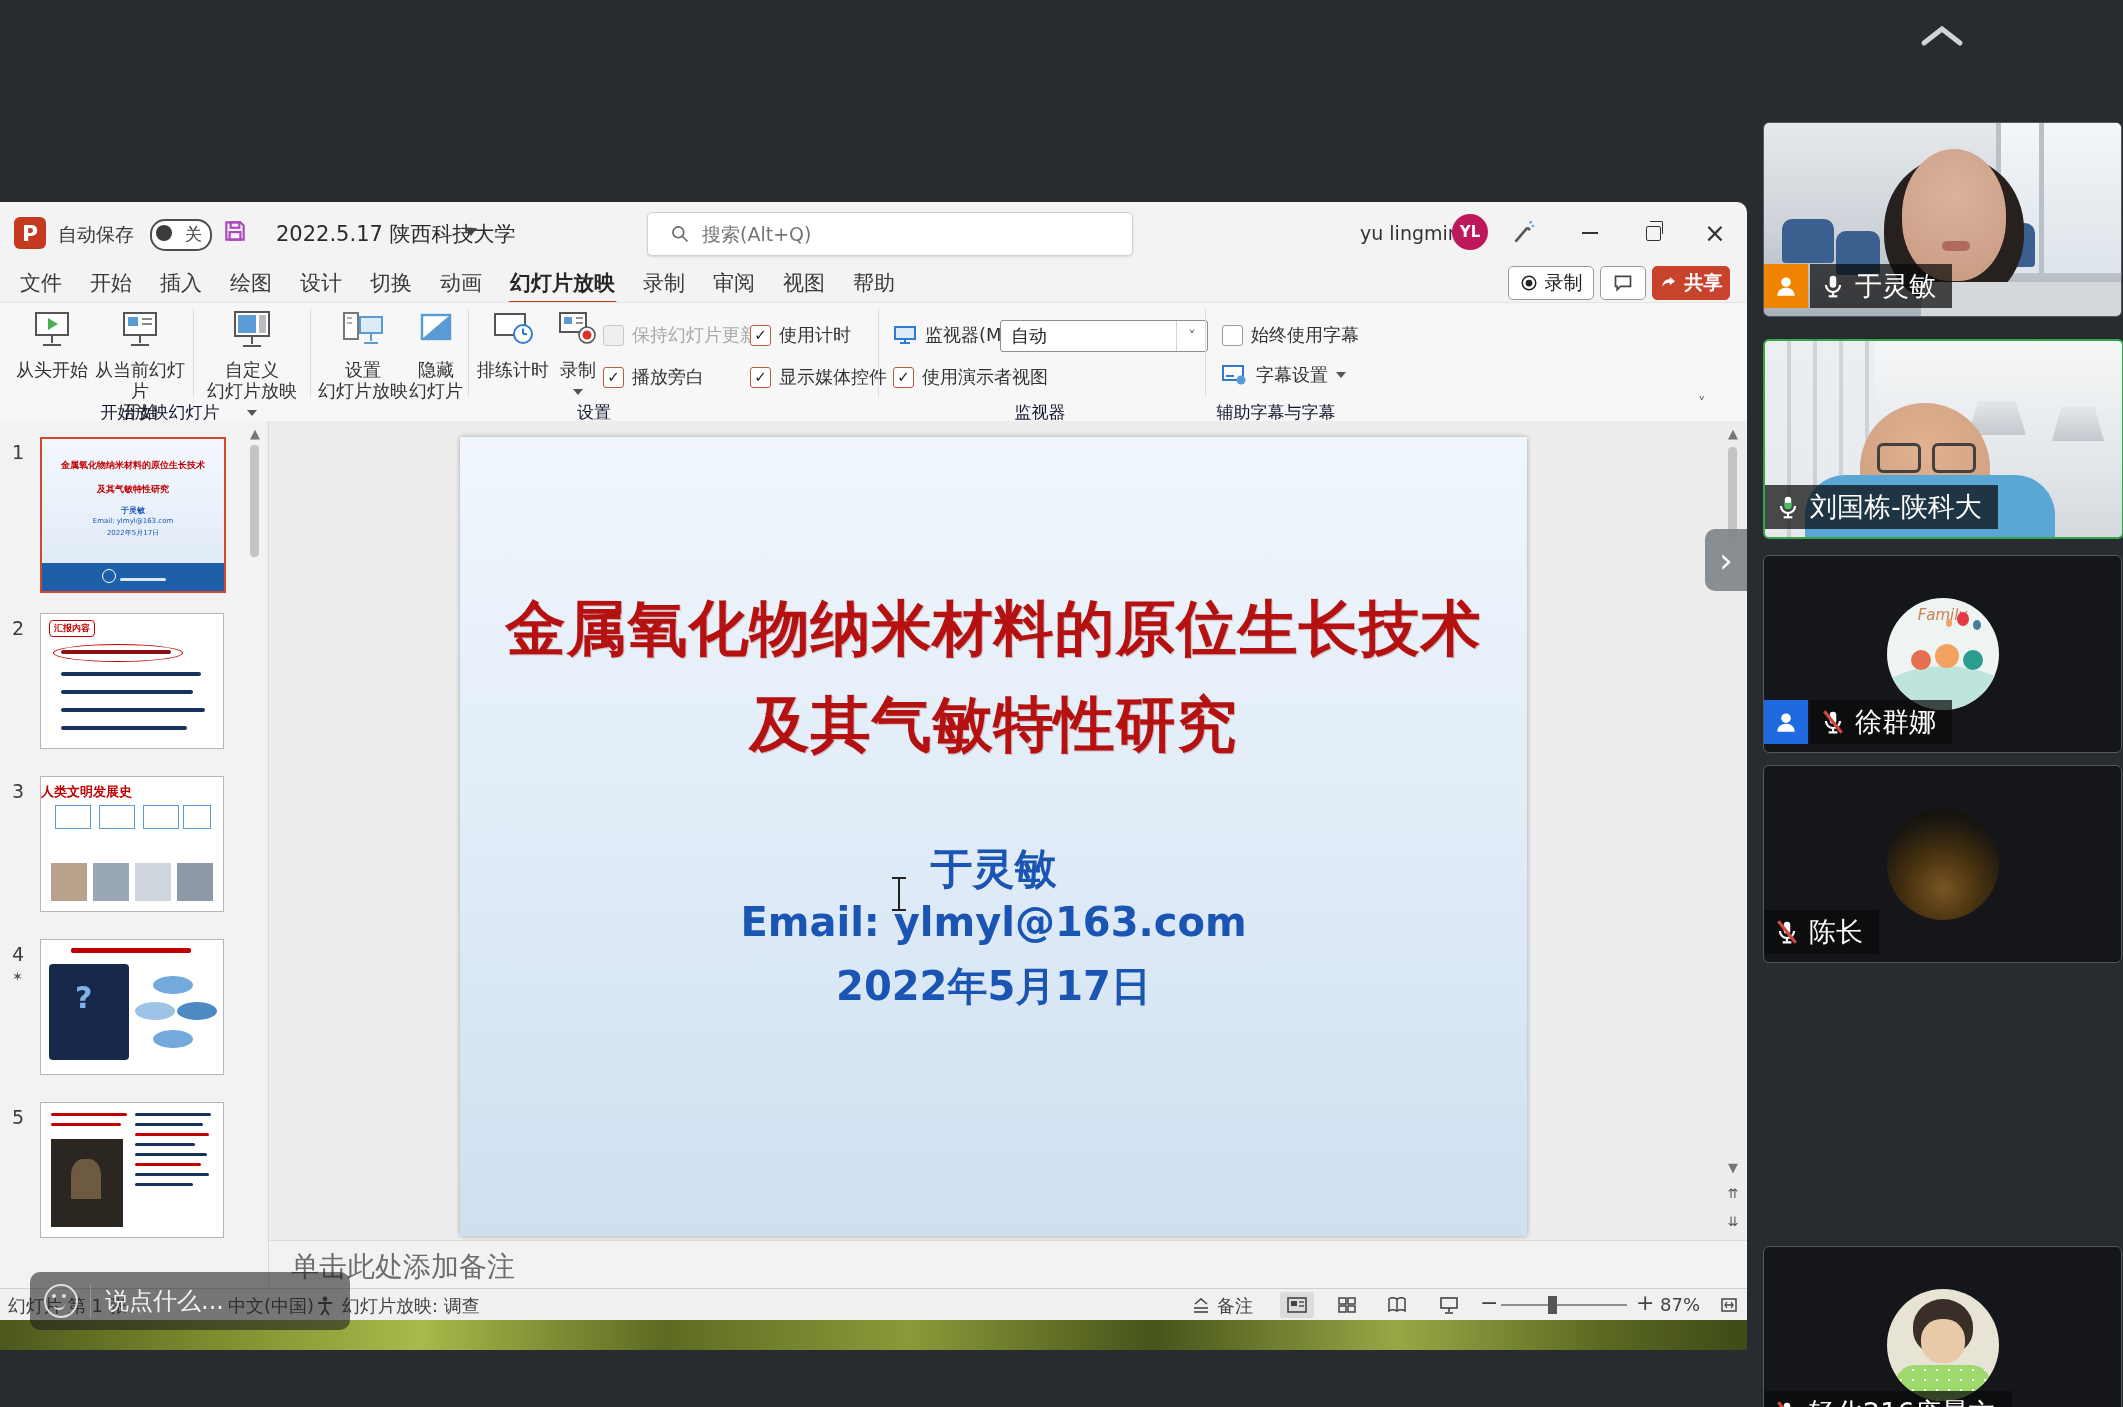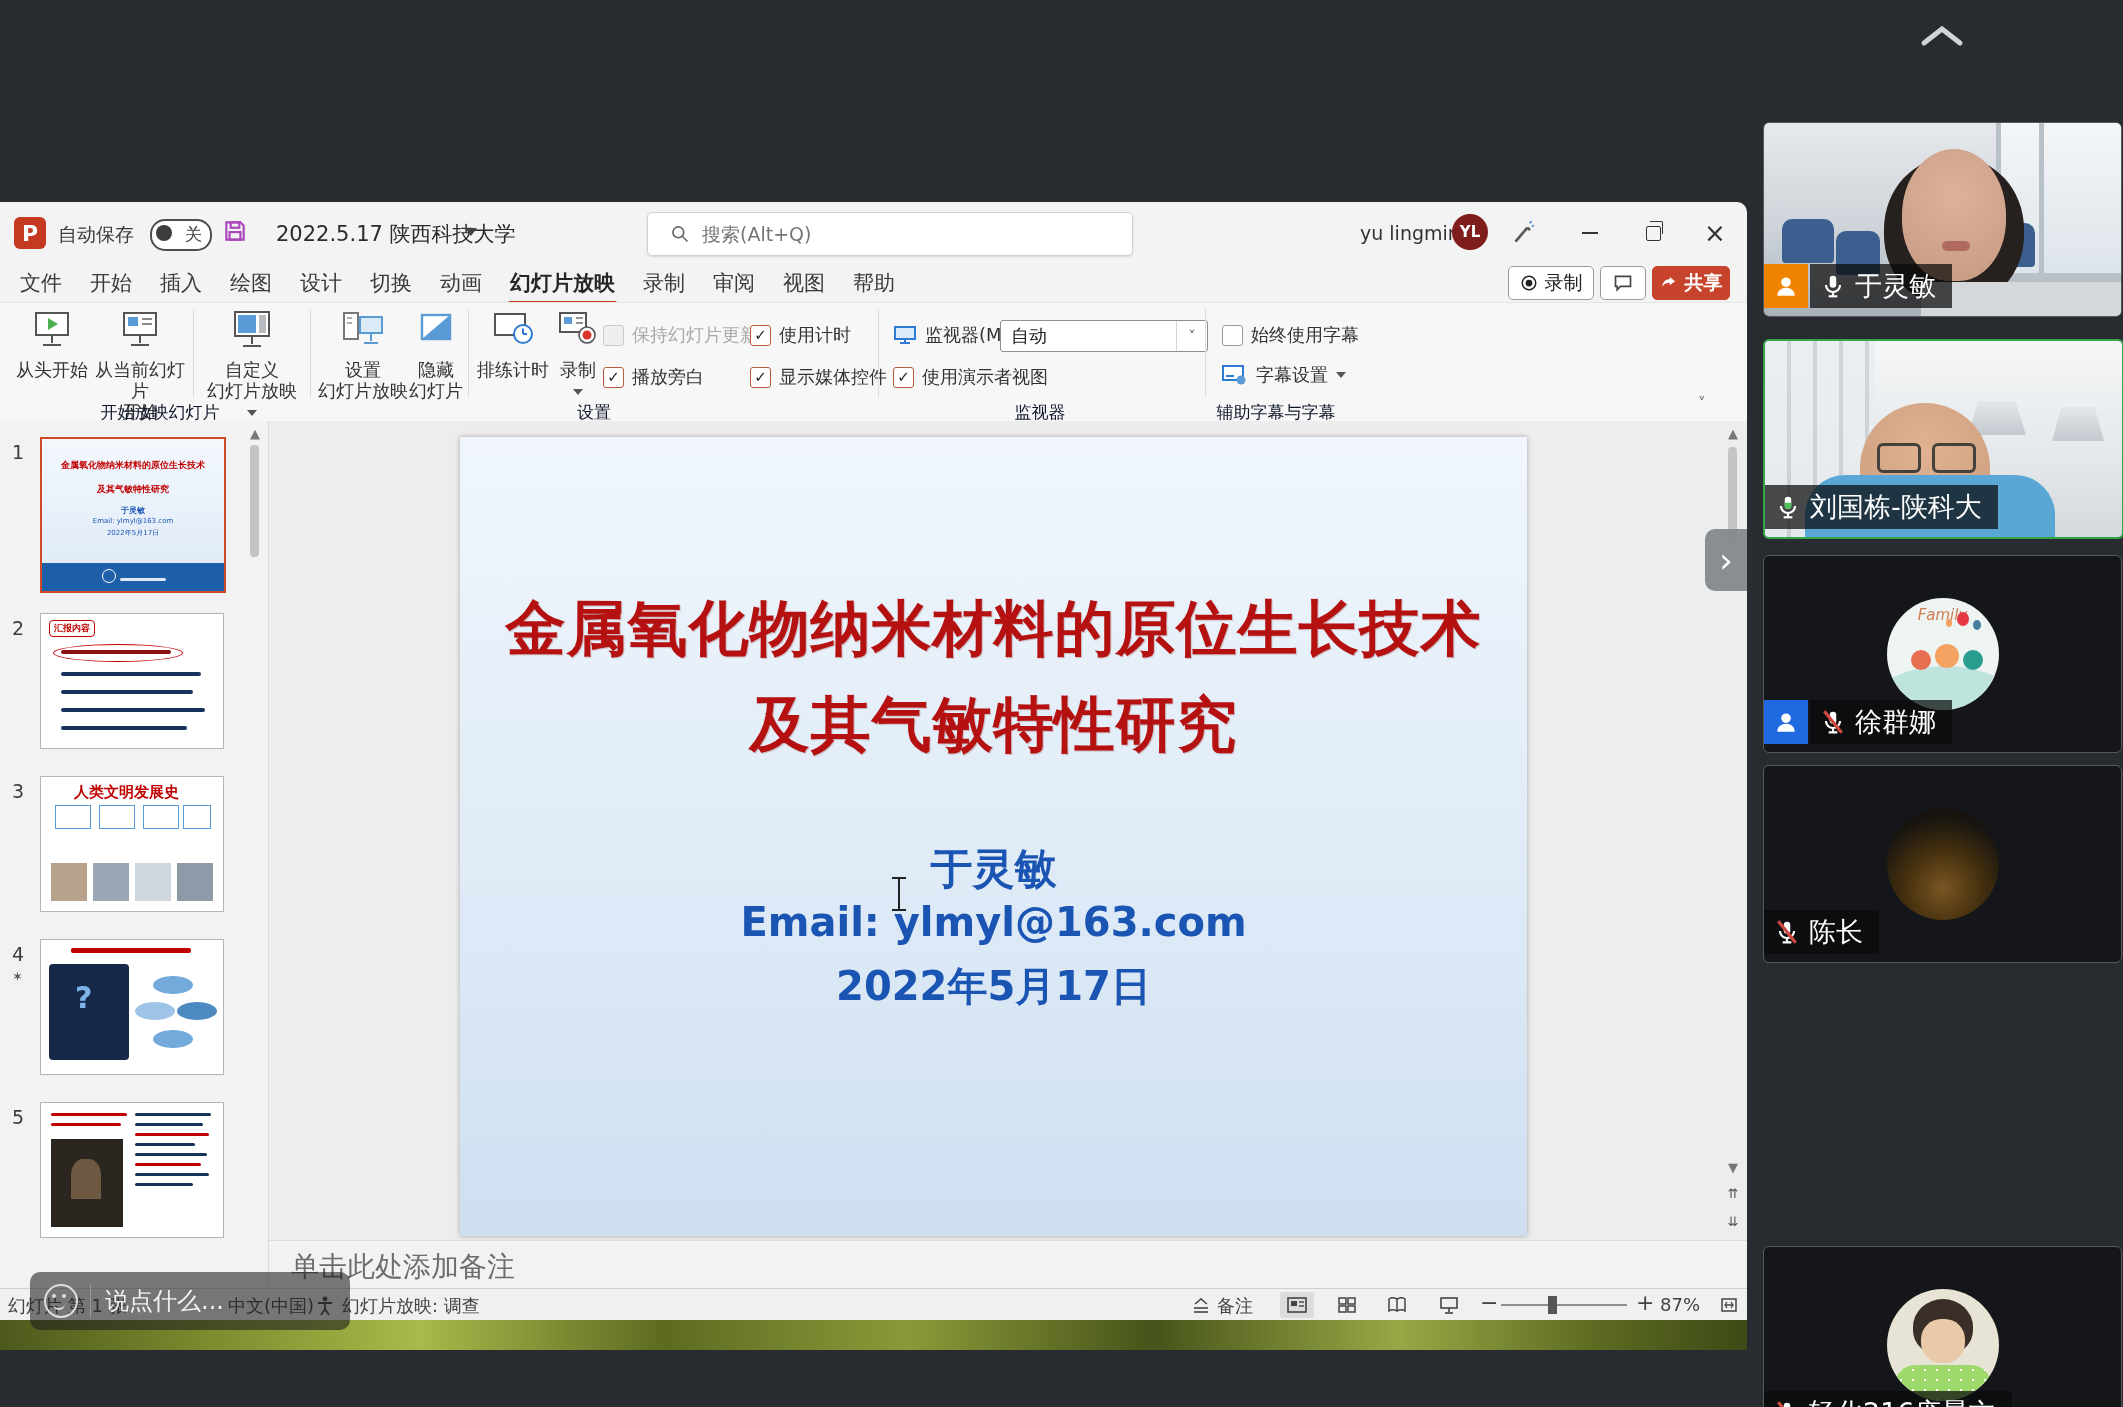--- a/index.html
+++ b/index.html
@@ -22,21 +22,21 @@
   .doc-title{position:absolute;left:276px;top:18px;font-size:21px;color:#2b2b2b;}
   .doc-caret{position:absolute;left:465px;top:26px;width:0;height:0;border-left:6px solid transparent;
              border-right:6px solid transparent;border-top:8px solid #444;}
   .searchbox{position:absolute;left:647px;top:10px;width:462px;height:42px;background:#fff;
              border:1px solid #d0d0d0;border-radius:5px;box-shadow:0 1px 2px rgba(0,0,0,.12);
              display:flex;align-items:center;padding-left:22px;gap:10px;}
   .searchbox input{border:none;outline:none;font-size:19px;color:#555;background:transparent;width:380px;
                    font-family:inherit;}
   .user-name{position:absolute;left:1360px;top:20px;font-size:19px;color:#333;}
   .user-badge{position:absolute;left:1452px;top:12px;width:36px;height:36px;border-radius:50%;
-              background:#7f1d1d;color:#fff;font-size:15px;font-weight:bold;display:flex;
+              background:#be185d;color:#fff;font-size:15px;font-weight:bold;display:flex;
               align-items:center;justify-content:center;}
   .winctl{position:absolute;top:18px;width:30px;height:26px;display:flex;align-items:center;justify-content:center;}
   .min-line{width:16px;height:2px;background:#333;}
   .restore-box{width:13px;height:13px;border:1.6px solid #333;border-radius:2px;position:relative;}
   .restore-box:before{content:"";position:absolute;left:3px;top:-6px;width:12px;height:12px;
                       border:1.6px solid #333;border-left:none;border-bottom:none;border-radius:0 2px 0 0;}
   .close-x{font-size:26px;color:#333;line-height:1;}
 
   
   .tabrow{position:absolute;left:0;top:62px;width:100%;height:38px;display:flex;align-items:center;
@@ -438,21 +438,21 @@
           <div class="bar" style="left:20px;top:36px;width:110px;background:#8a1111;"></div>
           <div style="position:absolute;left:12px;top:30px;width:128px;height:16px;border:1.5px solid #c00000;border-radius:50%;"></div>
           <div class="bar" style="left:20px;top:58px;width:140px;background:#16335e;"></div>
           <div class="bar" style="left:20px;top:76px;width:132px;background:#16335e;"></div>
           <div class="bar" style="left:20px;top:94px;width:144px;background:#16335e;"></div>
           <div class="bar" style="left:20px;top:112px;width:126px;background:#16335e;"></div>
         </div>
 
         <div class="tnum" style="top:359px;">3</div>
         <div class="thumb" style="top:355px;height:134px;">
-          <div class="mini-red" style="position:absolute;top:6px;left:0;right:11px;text-align:center;font-size:15px;">人类文明发展史</div>
+          <div class="mini-red" style="position:absolute;top:6px;left:0;right:11px;text-align:left;font-size:13px;">人类文明发展史</div>
           <div style="position:absolute;left:14px;top:28px;width:34px;height:22px;border:1px solid #5b9bd5;"></div>
           <div style="position:absolute;left:58px;top:28px;width:34px;height:22px;border:1px solid #5b9bd5;"></div>
           <div style="position:absolute;left:102px;top:28px;width:34px;height:22px;border:1px solid #5b9bd5;"></div>
           <div style="position:absolute;left:142px;top:28px;width:26px;height:22px;border:1px solid #5b9bd5;"></div>
           <div style="position:absolute;left:10px;bottom:10px;width:36px;height:38px;background:#b9a28c;"></div>
           <div style="position:absolute;left:52px;bottom:10px;width:36px;height:38px;background:#9aa7b5;"></div>
           <div style="position:absolute;left:94px;bottom:10px;width:36px;height:38px;background:#cfd6dd;"></div>
           <div style="position:absolute;left:136px;bottom:10px;width:36px;height:38px;background:#8e9aa8;"></div>
         </div>
 

